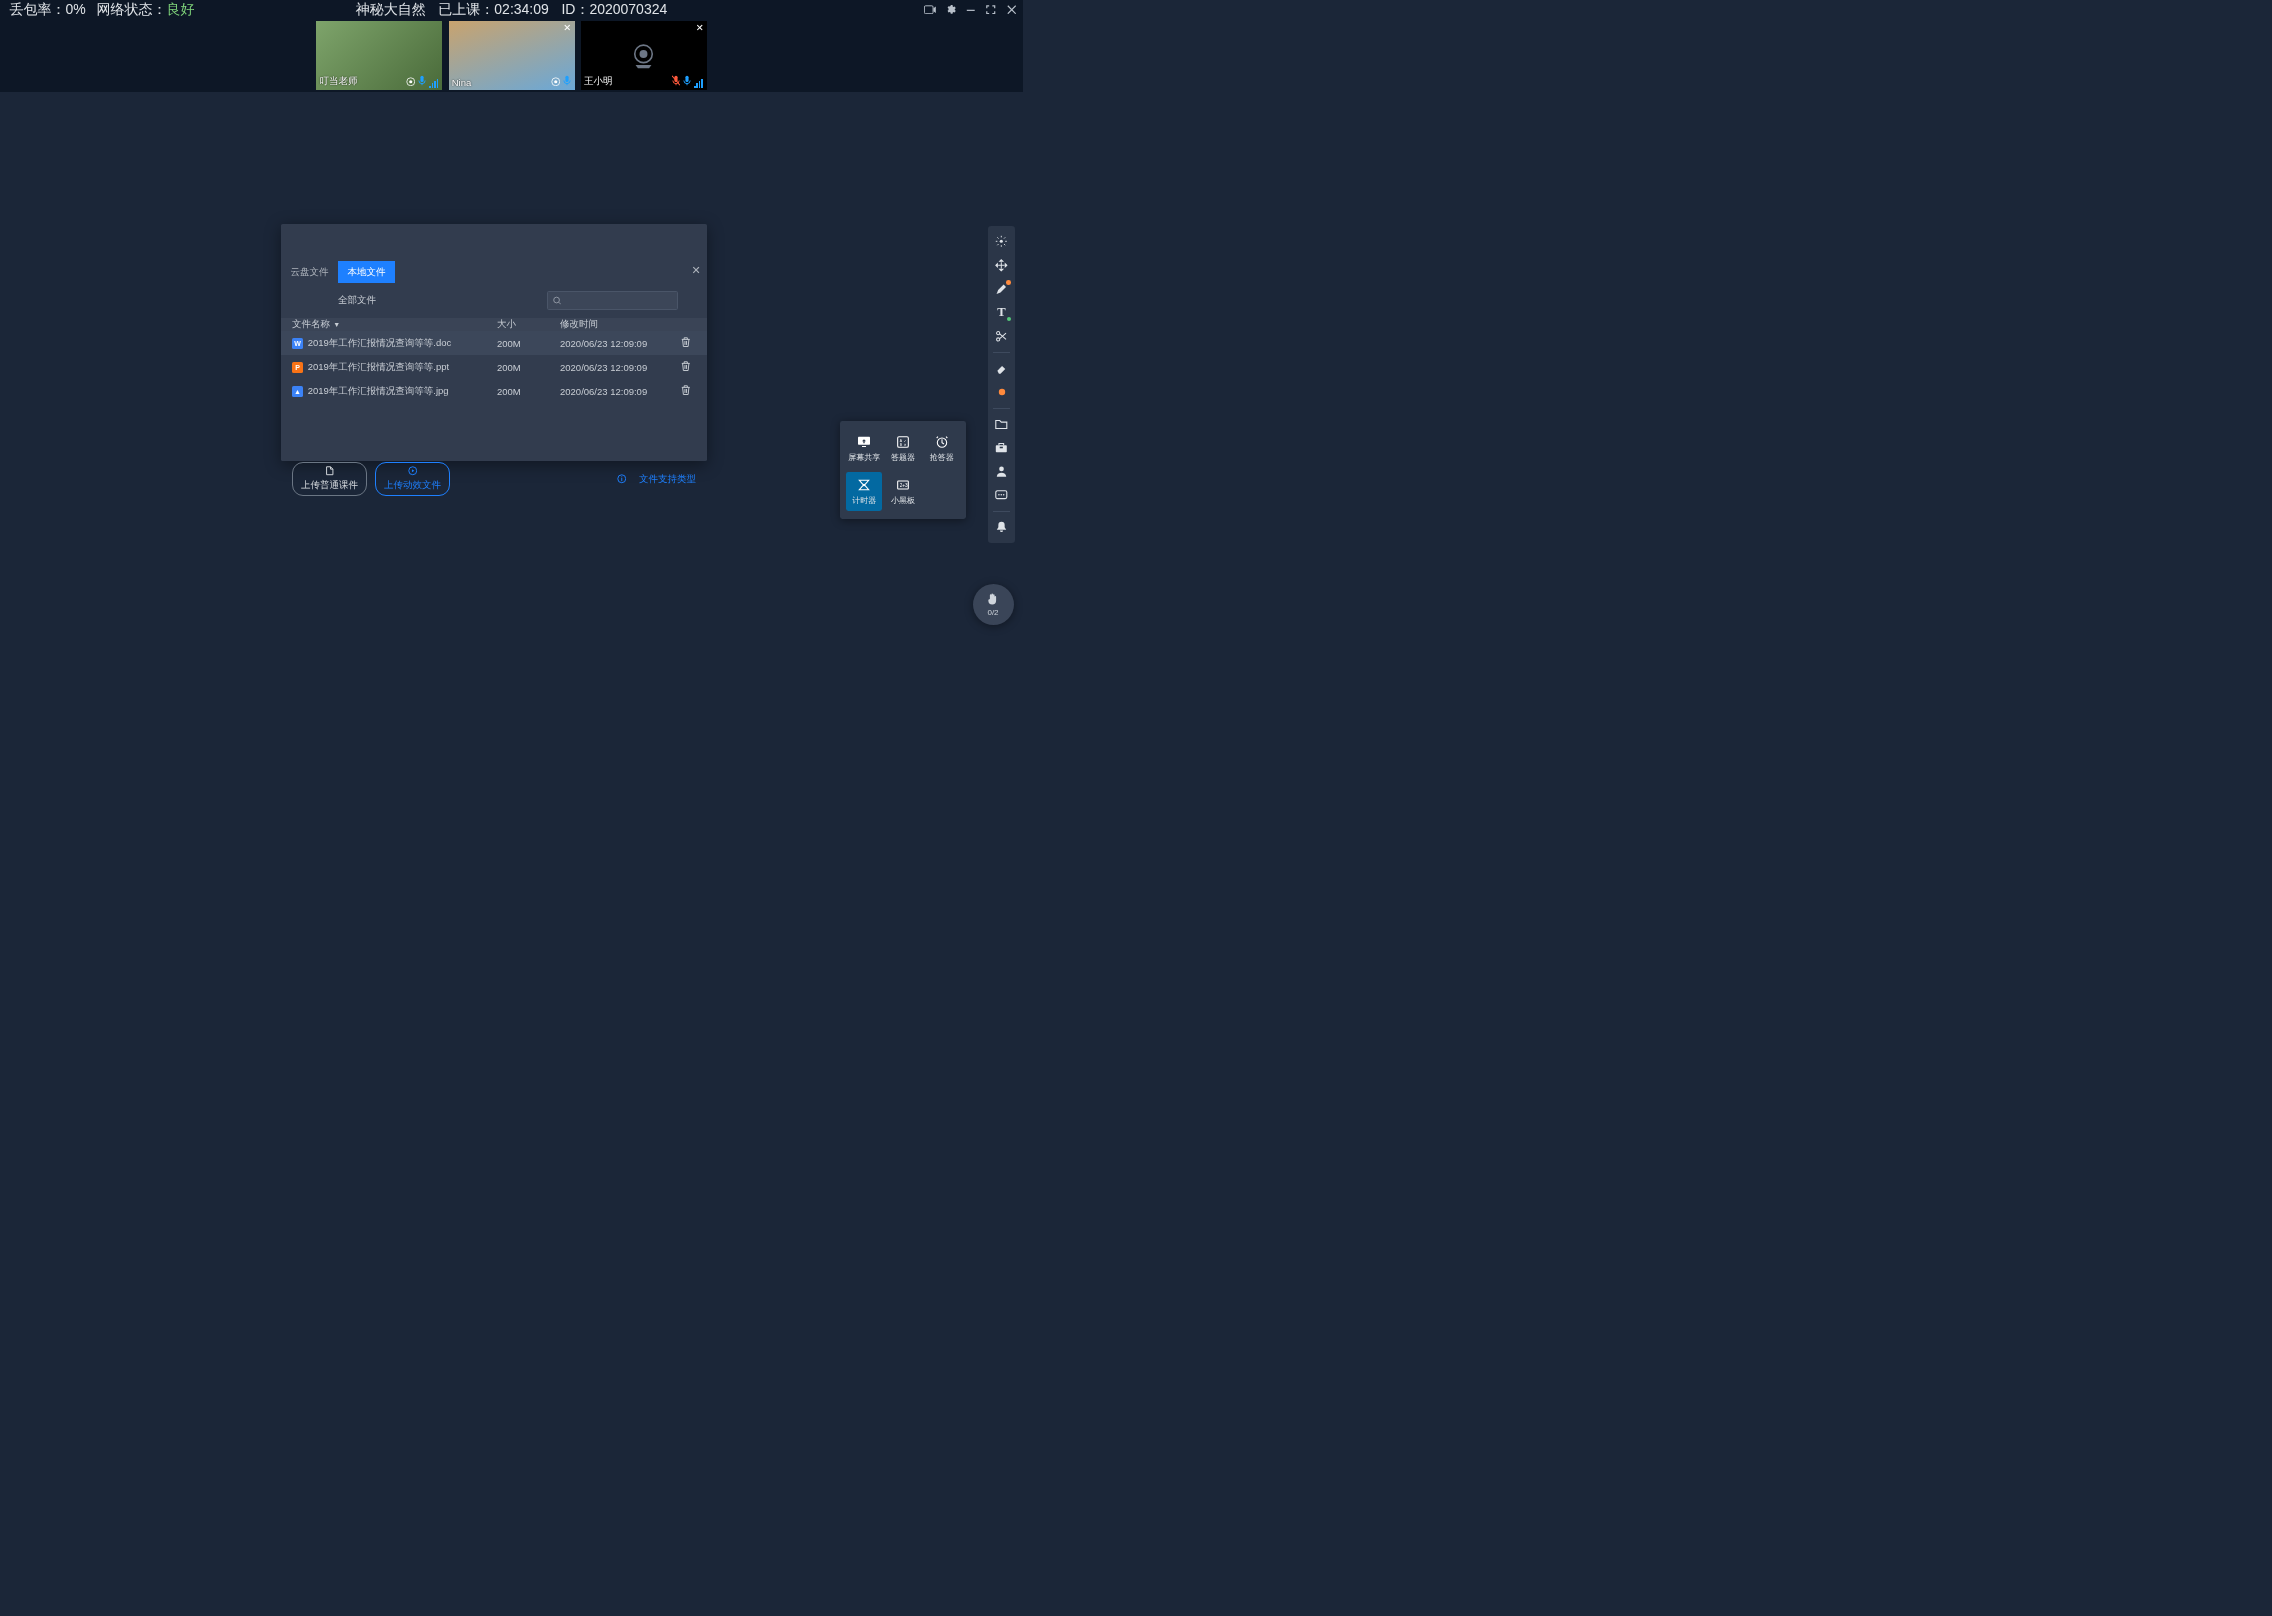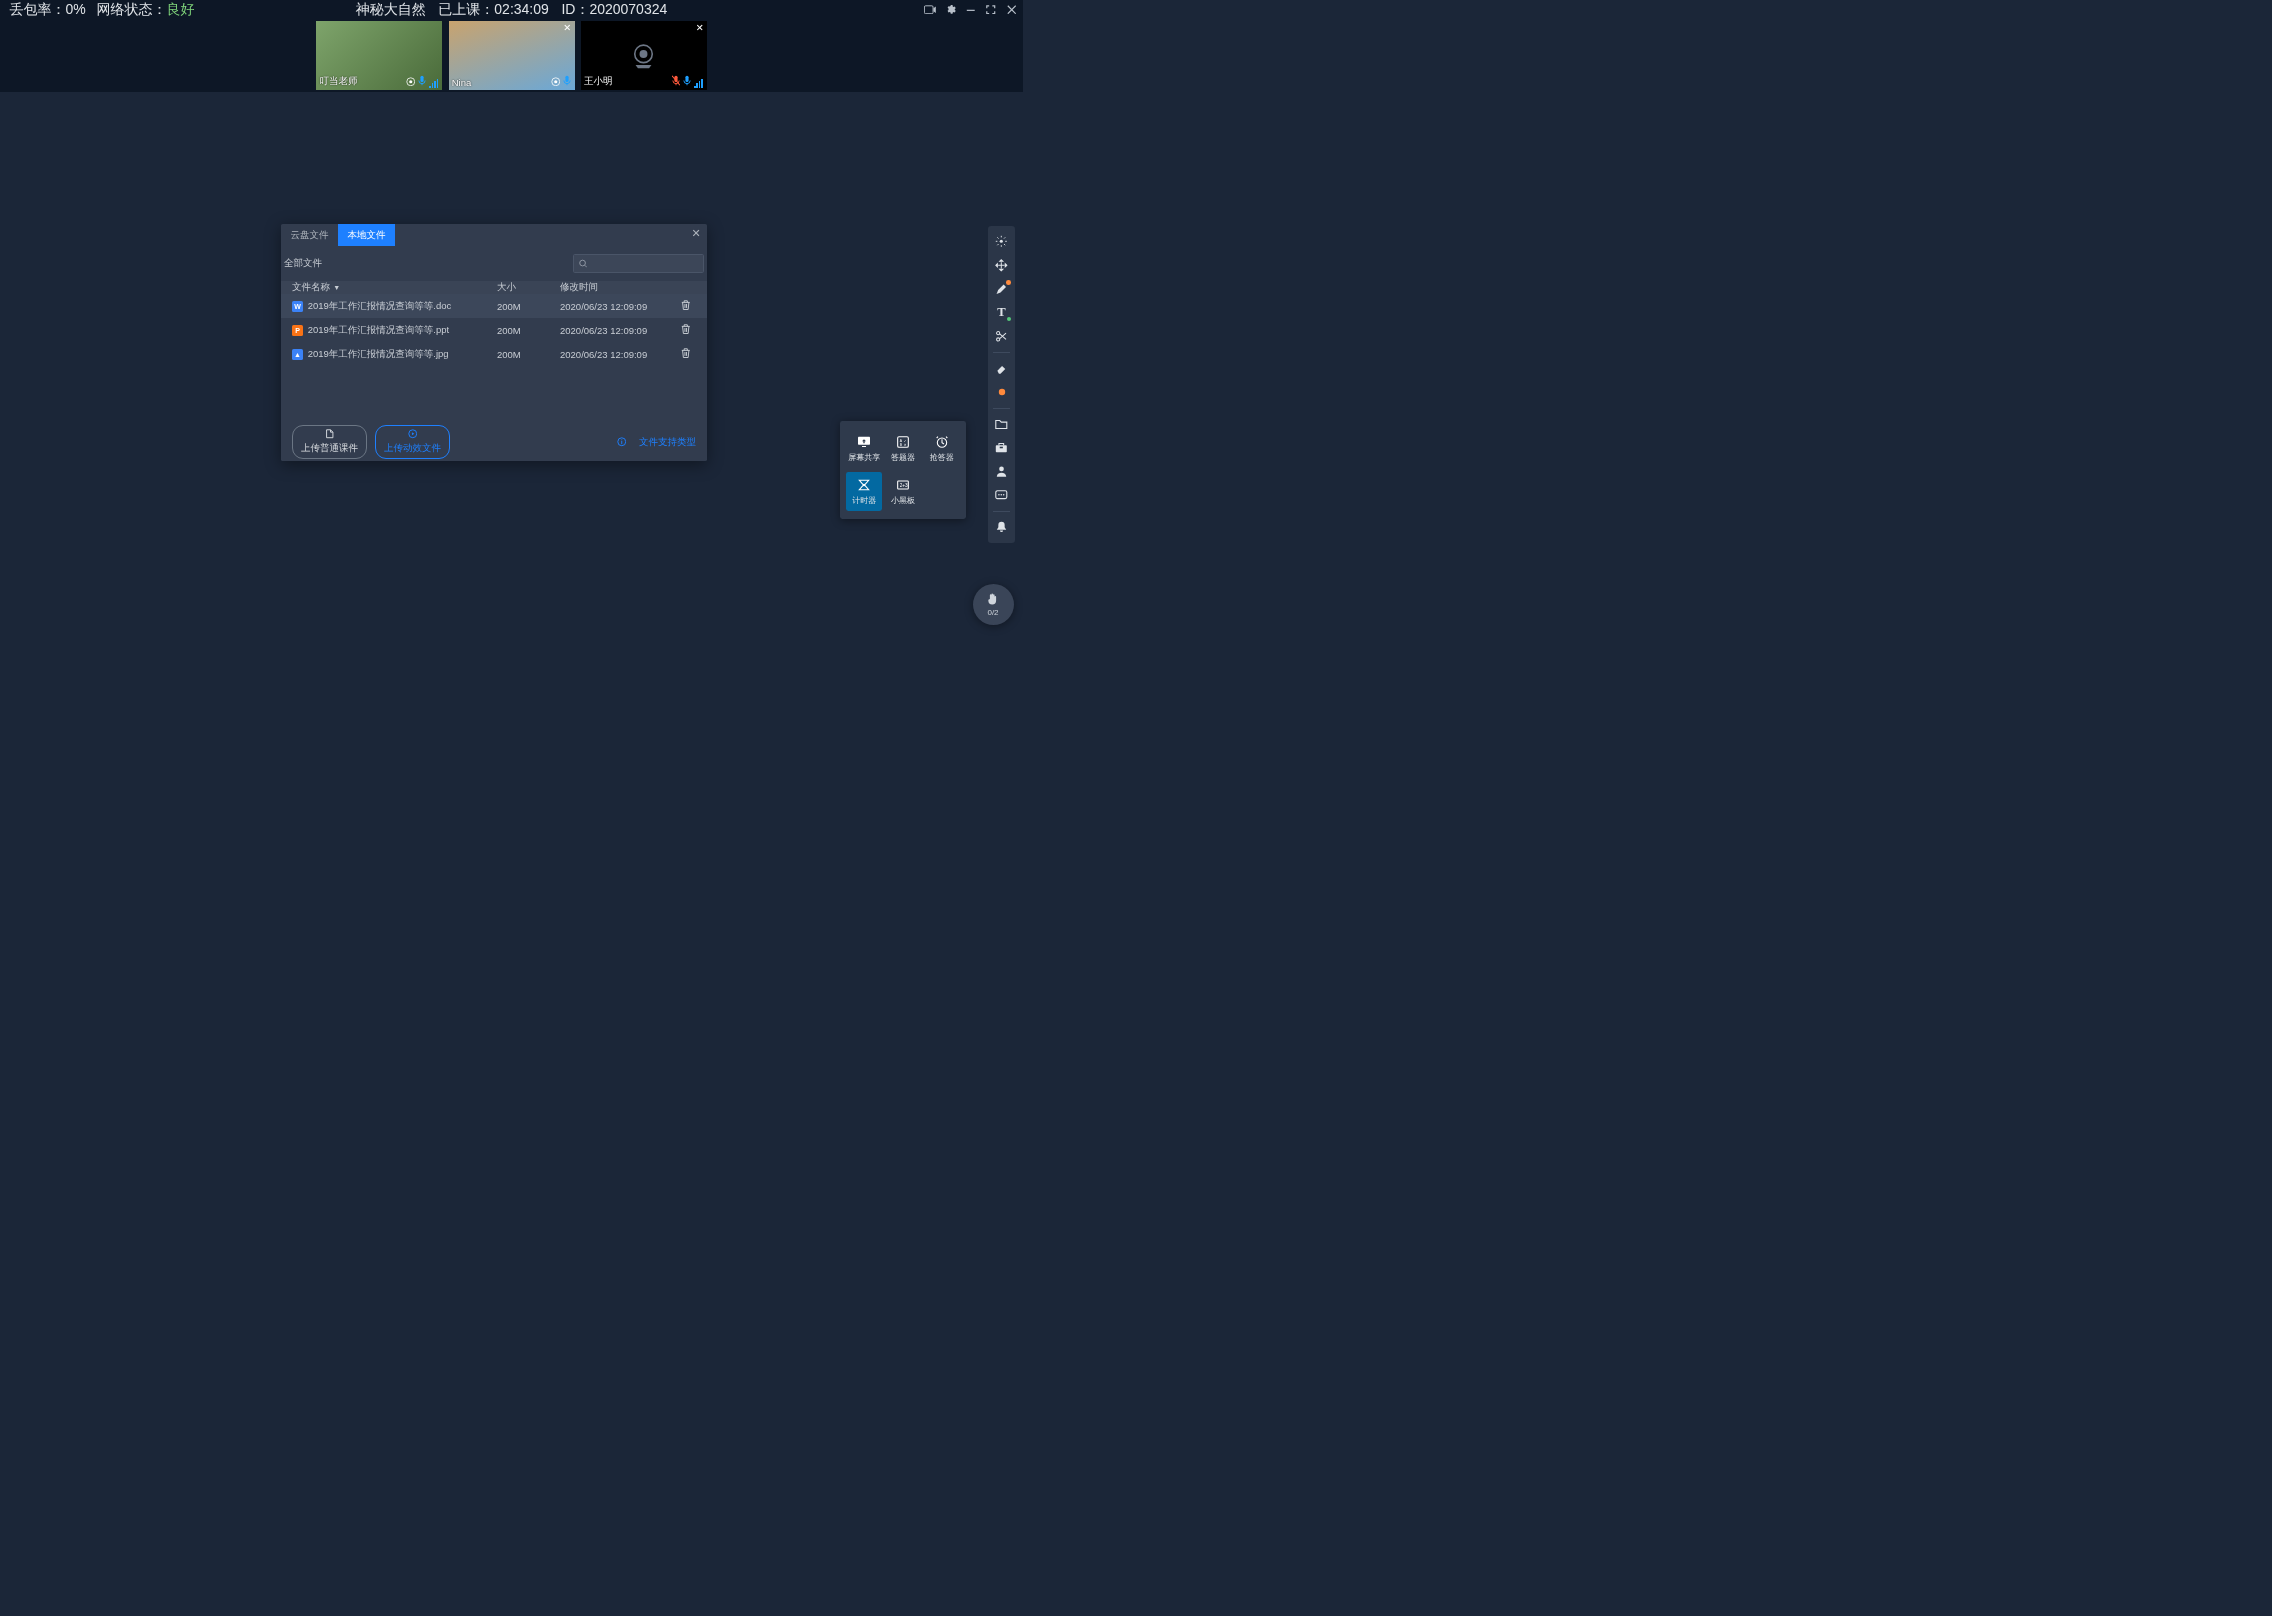--- a/index.html
+++ b/index.html
@@ -111,39 +111,41 @@
     flex-direction: column;
     font-size: 9.5px;
     color: #c8cdd4;
   }
   .dialog-tabs {
     display: flex;
     align-items: flex-start;
     height: 22px;
     position: relative;
     padding-left: 0;
+    margin-top: 37px;
   }
   .tab {
     padding: 0 9.5px;
     line-height: 22px;
     cursor: pointer;
     color: #aeb4bc;
   }
   .tab.active {
     background: #1e80ff;
     color: #fff;
   }
   .dialog-close {
     position:absolute; right:6.3px; top:3.2px;
     color:#aeb4bc; cursor:pointer; font-size:11px;
   }
   .dialog-filter {
     display:flex; align-items:center;
-    padding: 8px 3px;
+    padding: 8px 29px;
     justify-content: space-between;
+    margin-left: 28px;
   }
   .search-box {
     width: 131px;
     height: 19px;
     background: #3c4658;
     border: 0.8px solid #4a5568;
     border-radius: 1.6px;
     display: flex;
     align-items: center;
     padding: 0 4.7px;

